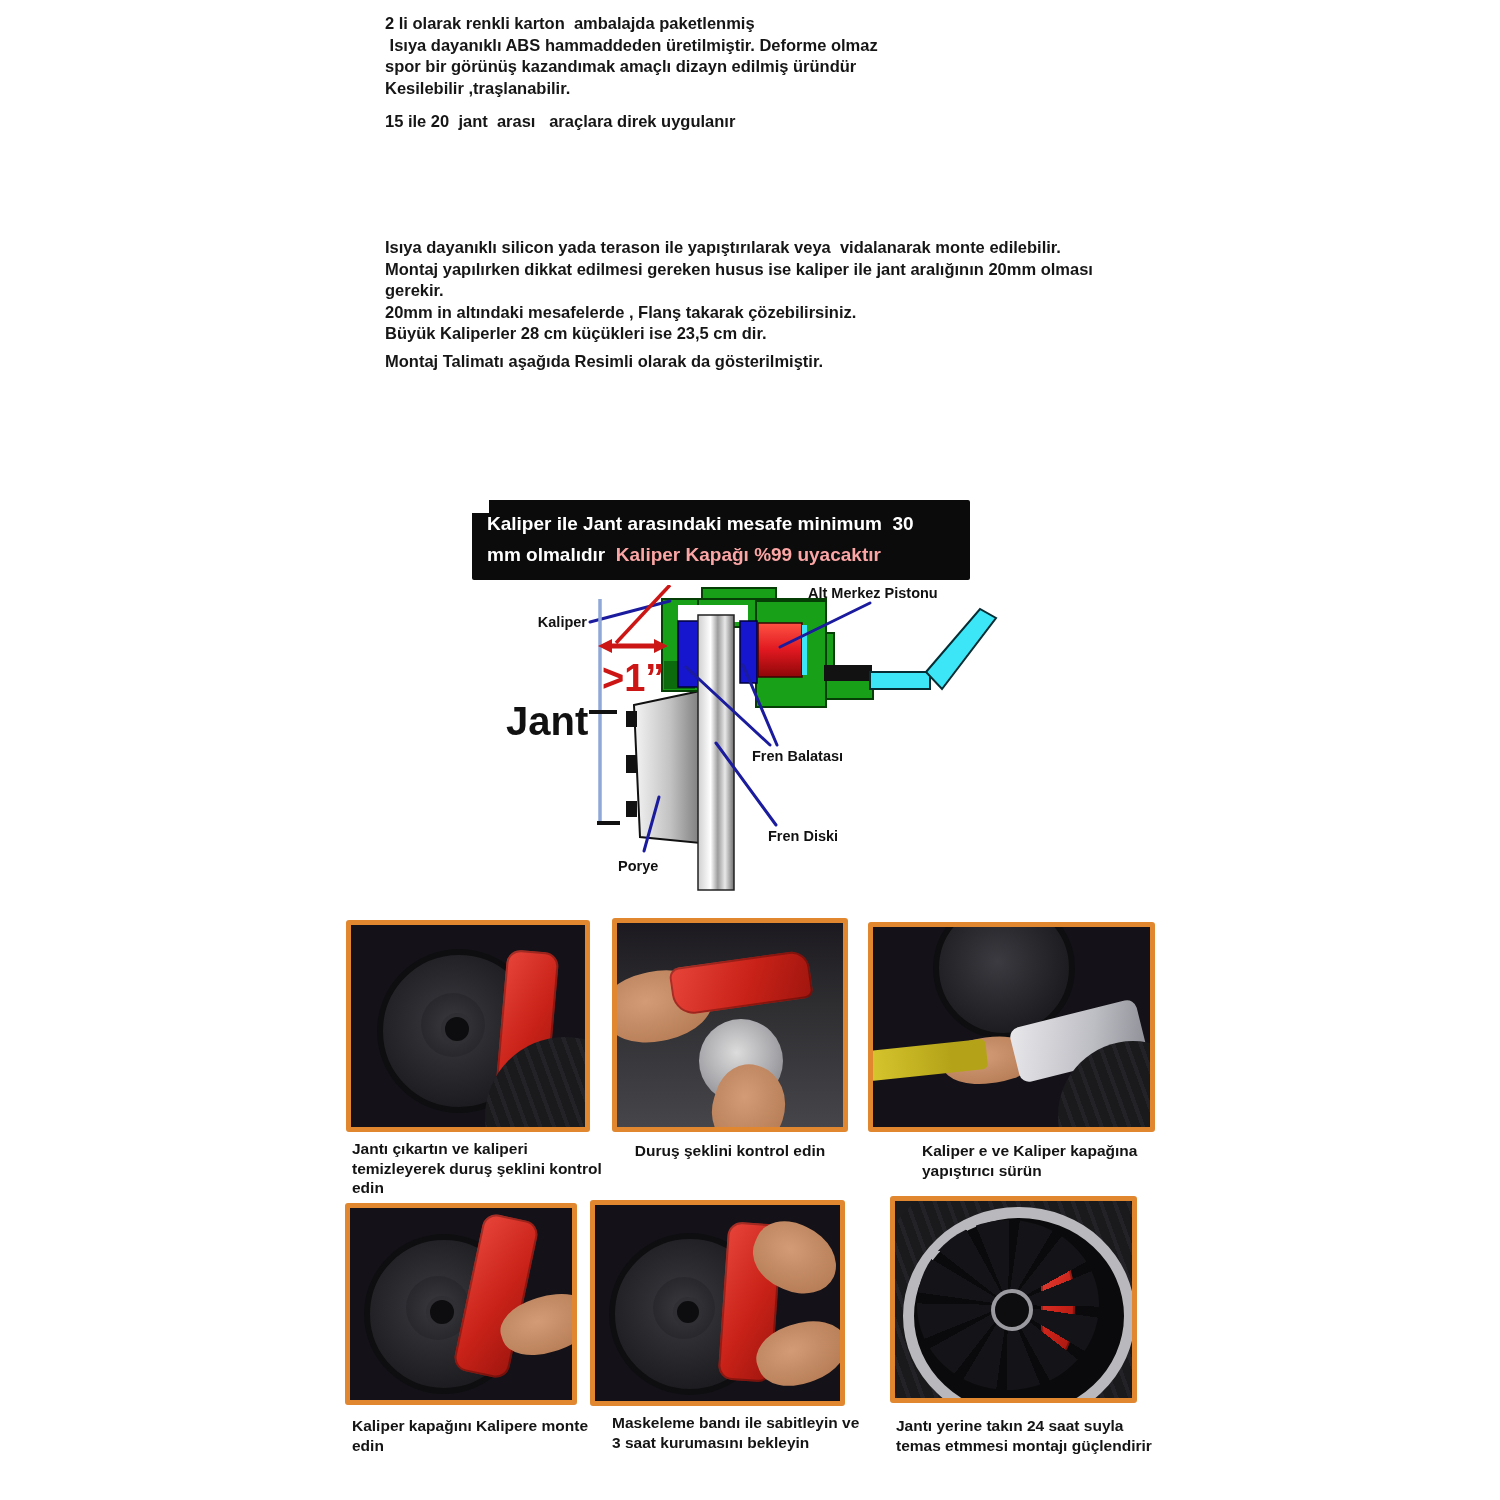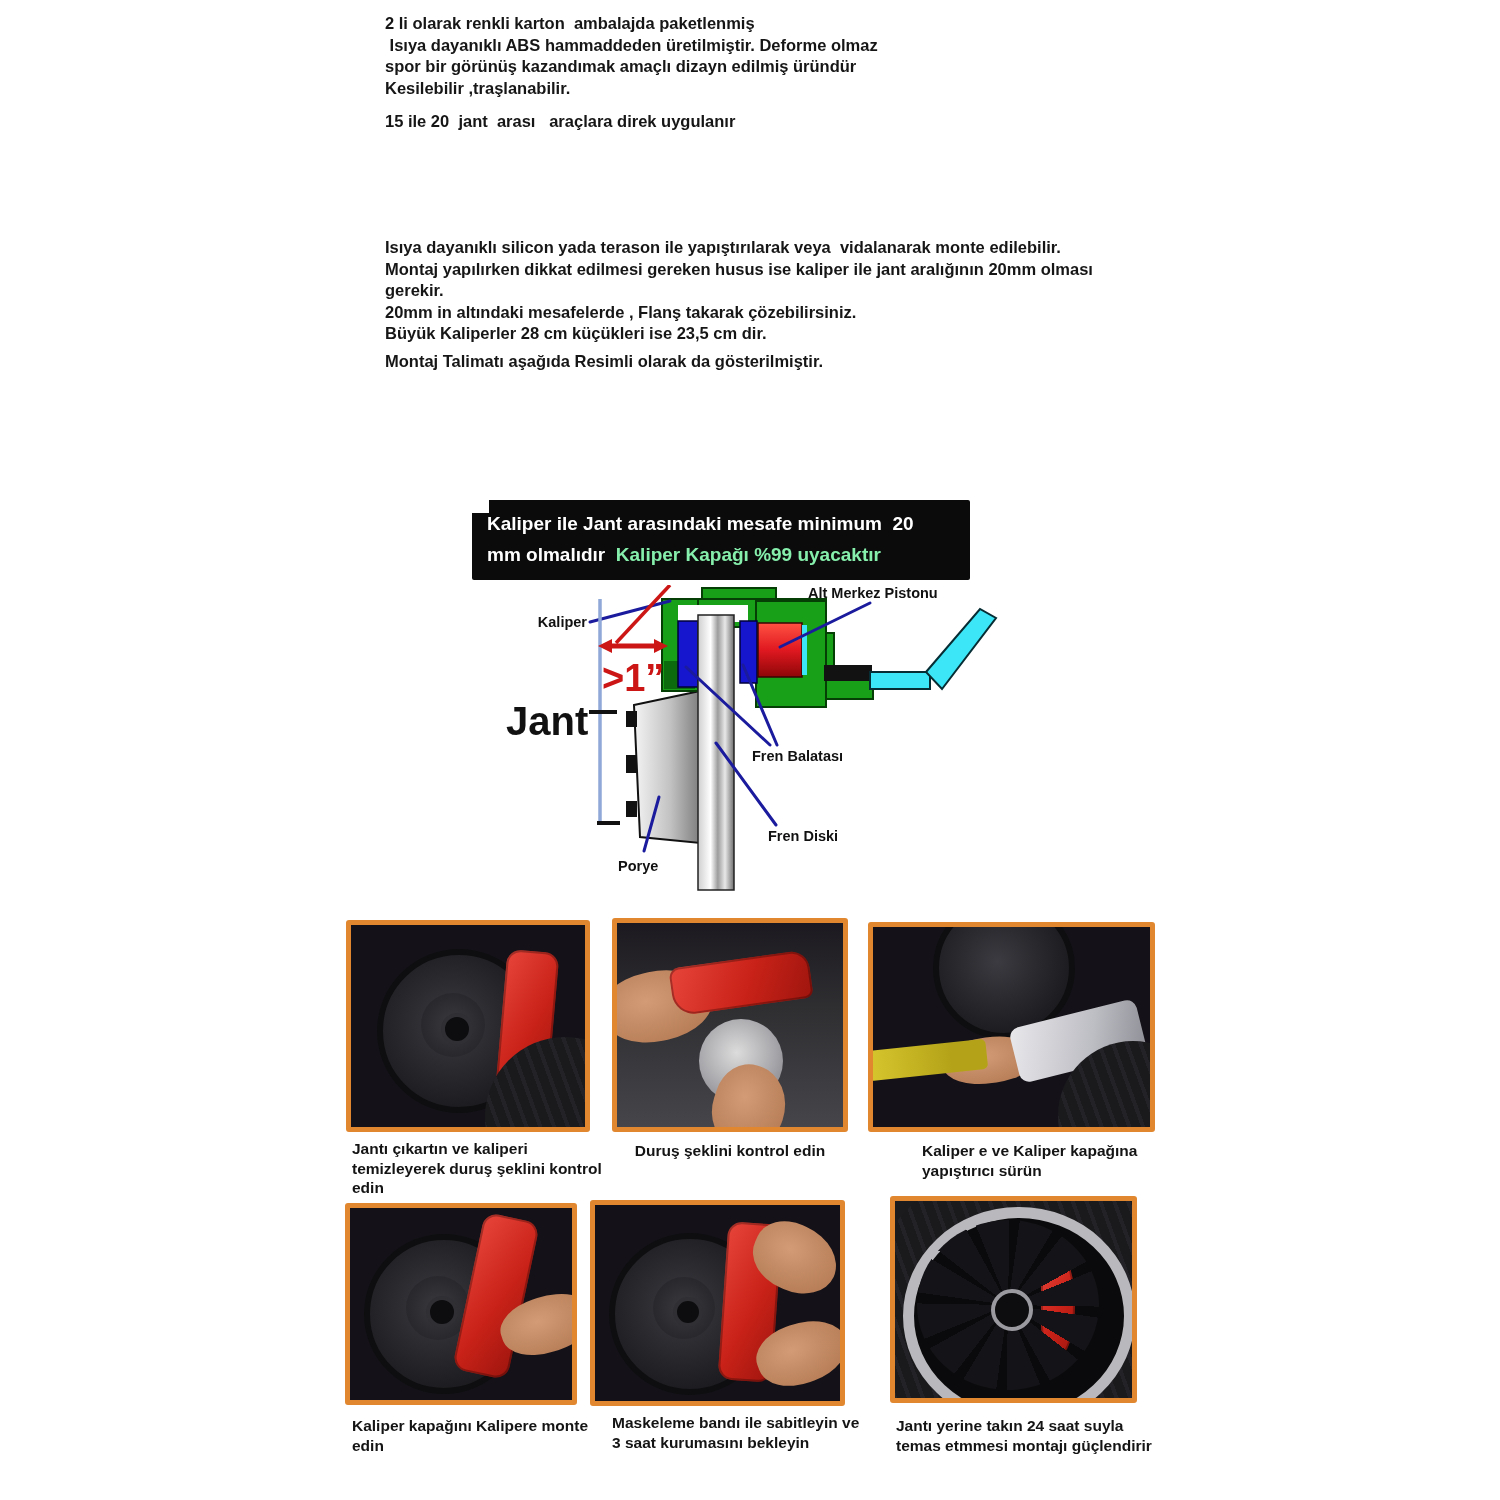--- a/index.html
+++ b/index.html
@@ -9,21 +9,21 @@
   .textline { white-space:pre; }
   .intro, .montaj { font-weight:bold; font-size:16.5px; color:#161616; line-height:21.6px; }
   .fitment { margin-top:12px; }
   .montaj-footer { margin-top:6px; }
 
   
   .banner { left:472px; top:500px; width:498px; height:80px; background:#0b0b0b;
             border-radius:2px; color:#ffffff; font-weight:bold; font-size:19px;
             line-height:31px; padding:8px 0 0 15px; box-sizing:border-box; }
   .banner .notch { position:absolute; left:0; top:0; width:17px; height:13px; background:#ffffff; }
-  .banner .red { color:#86efac; }
+  .banner .red { color:#fca5a5; }
 
   
   .diagram { left:440px; top:585px; width:580px; height:325px; }
   svg text { font-family:"Liberation Sans", sans-serif; font-weight:bold; }
 
   
   .photo { position:absolute; border:5px solid #e0872f; border-radius:3px;
            background:#141218; overflow:hidden; box-sizing:border-box; }
   .photo > div { position:absolute; }
   .caption { position:absolute; font-weight:bold; font-size:15.5px; color:#141414; line-height:19.5px; }
@@ -59,21 +59,21 @@
   <div class="textline">Isıya dayanıklı silicon yada terason ile yapıştırılarak veya  vidalanarak monte edilebilir.</div>
   <div class="textline">Montaj yapılırken dikkat edilmesi gereken husus ise kaliper ile jant aralığının 20mm olması</div>
   <div class="textline">gerekir.</div>
   <div class="textline">20mm in altındaki mesafelerde , Flanş takarak çözebilirsiniz.</div>
   <div class="textline">Büyük Kaliperler 28 cm küçükleri ise 23,5 cm dir.</div>
   <div class="textline montaj-footer">Montaj Talimatı aşağıda Resimli olarak da gösterilmiştir.</div>
 </div>
 
 <div class="abs banner">
   <div class="notch"></div>
-  <div class="textline">Kaliper ile Jant arasındaki mesafe minimum  20</div>
+  <div class="textline">Kaliper ile Jant arasındaki mesafe minimum  30</div>
   <div class="textline"><span>mm olmalıdır  </span><span class="red">Kaliper Kapağı %99 uyacaktır</span></div>
 </div>
 
 <svg class="abs diagram" viewBox="0 0 580 325">
 
   <defs>
     <linearGradient id="hubGrad" x1="0" y1="0" x2="1" y2="0">
       <stop offset="0" stop-color="#f4f4f4"></stop>
         <stop offset="0.55" stop-color="#c2c2c2"></stop>
         <stop offset="1" stop-color="#7e7e7e"></stop>

